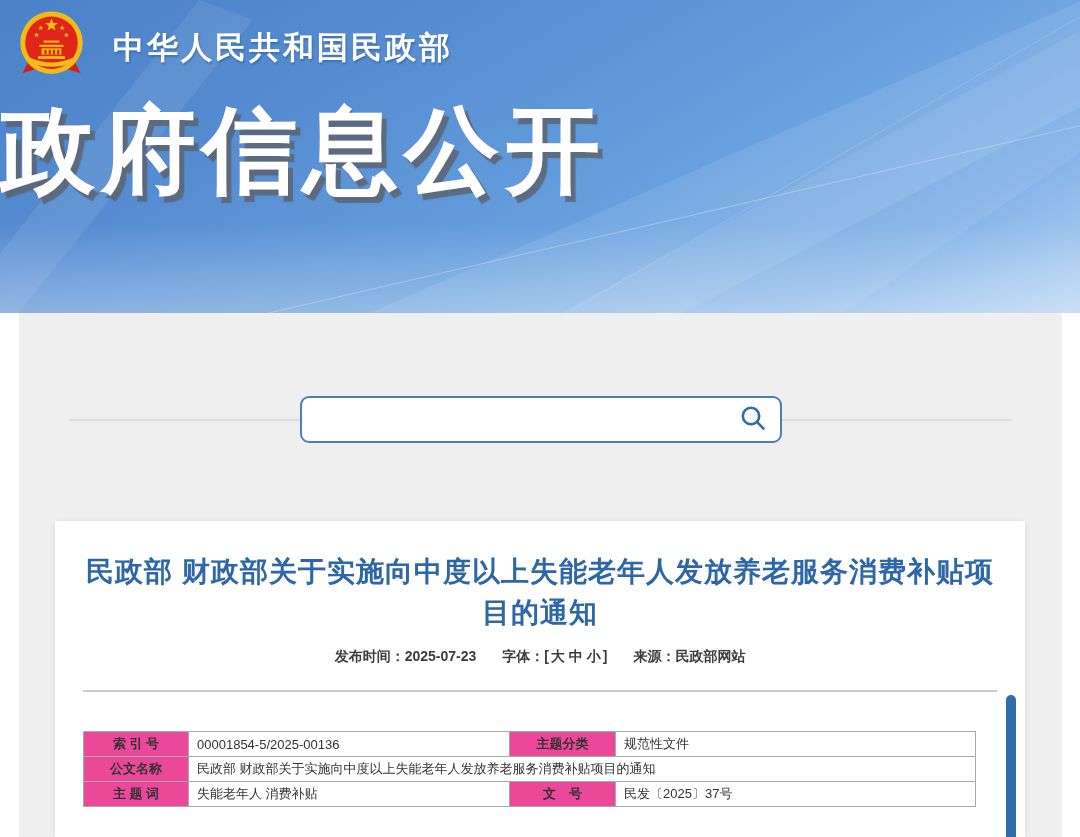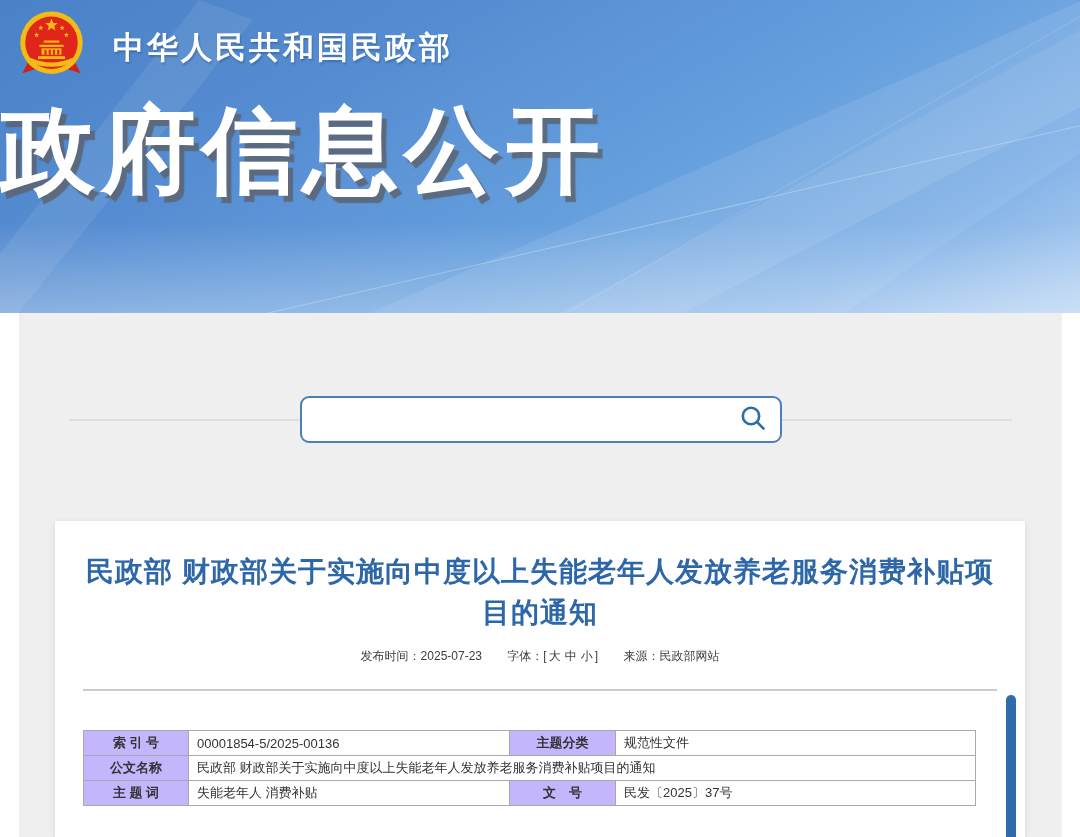--- a/index.html
+++ b/index.html
@@ -53,32 +53,32 @@
                 display:flex; align-items:center; justify-content:center; }
 
   
   .card { position:absolute; top:208px; left:36px; width:970px; height:316px;
           background:#ffffff; box-shadow:0 1px 6px rgba(0,0,0,0.10);
           padding:0 28px; overflow:hidden; }
 
   .doc-title { padding-top:30px; text-align:center; color:#2d67a8;
                font-size:28px; font-weight:bold; line-height:41px; letter-spacing:1px; }
 
-  .doc-meta { margin-top:15px; text-align:center; font-size:12px; color:#3c3c3c; }
+  .doc-meta { margin-top:15px; text-align:center; font-size:14px; color:#3c3c3c;font-weight:bold; }
   .doc-meta .grp { margin:0 11px; white-space:nowrap; }
   .doc-meta .fs-btn { cursor:pointer; margin:0 2px; }
 
   .meta-divider { margin-top:24px; height:2px; background:#cccccc; }
 
   table.doc-table { margin-top:39px; border-collapse:collapse; table-layout:fixed;
                     width:892px; }
   table.doc-table td { border:1px solid #a9a9a9; height:25px; font-size:13px;
                     color:#333333; background:#ffffff; padding:0 8px;
                     overflow:hidden; white-space:nowrap; }
-  table.doc-table td.lbl { background:#c4b5fd; font-weight:bold; text-align:center;
+  table.doc-table td.lbl { background:#ec4899; font-weight:bold; text-align:center;
                     padding:0 2px; }
 
   .scroll-thumb { position:absolute; right:9px; top:174px; width:10px; height:142px;
                   background:#2f6cab; border-radius:5px 5px 0 0; cursor:pointer; }
 </style>
 </head>
 <body>
 
 <div class="banner">
   <div class="tri1"></div>

